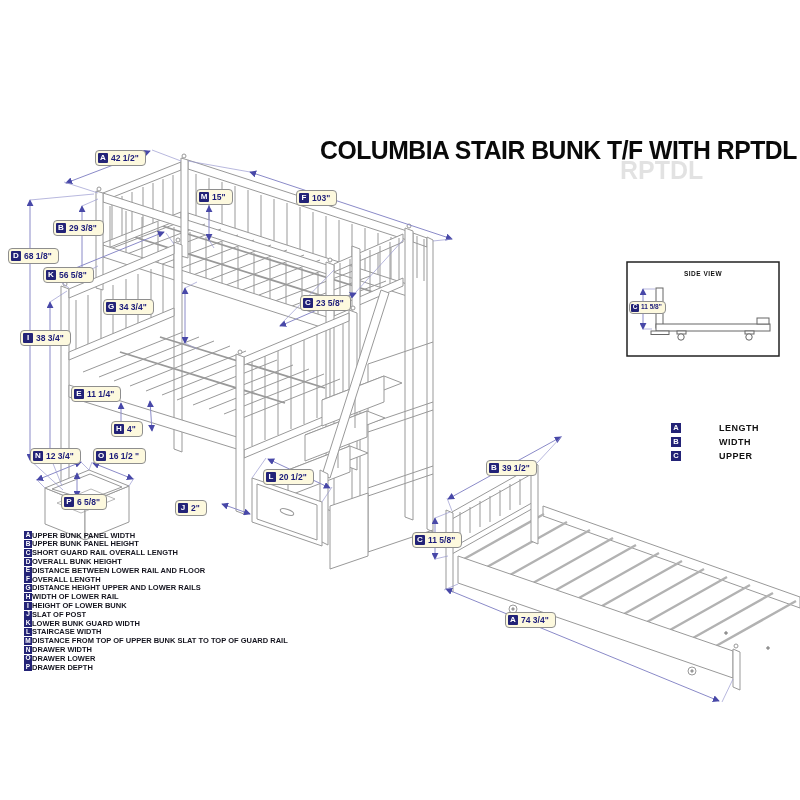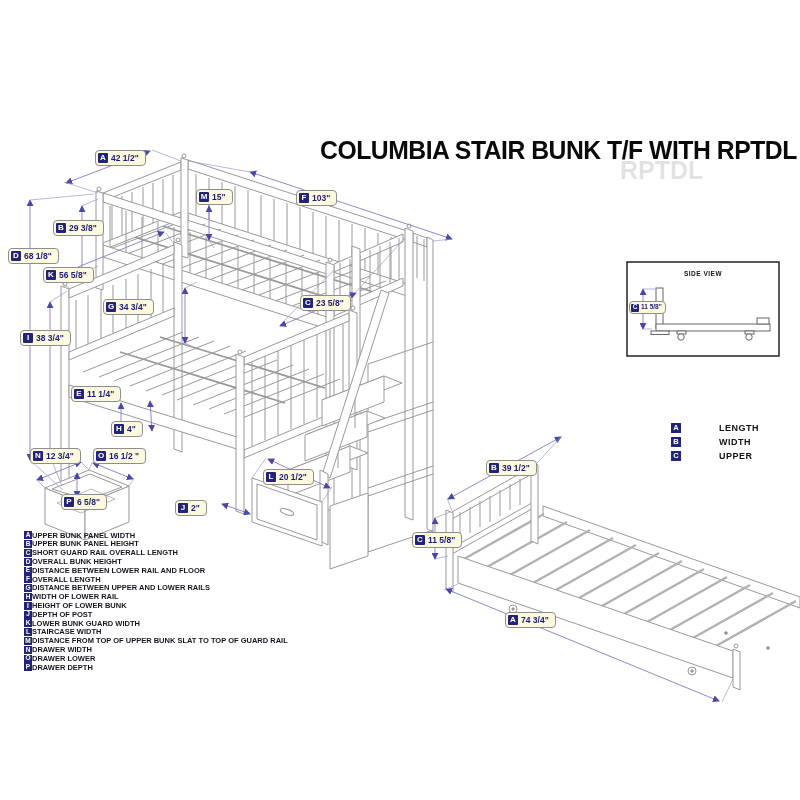--- a/index.html
+++ b/index.html
@@ -320,33 +320,33 @@
   <div class="lg-row">
         <span class="bdg">E</span>
         <span class="txt">DISTANCE BETWEEN LOWER RAIL AND FLOOR</span>
       </div>
   <div class="lg-row">
         <span class="bdg">F</span>
         <span class="txt">OVERALL LENGTH</span>
       </div>
   <div class="lg-row">
         <span class="bdg">G</span>
-        <span class="txt">DISTANCE BETWEEN UPPER AND LOWER RAILS</span>
+        <span class="txt">DISTANCE HEIGHT UPPER AND LOWER RAILS</span>
       </div>
   <div class="lg-row">
         <span class="bdg">H</span>
         <span class="txt">WIDTH OF LOWER RAIL</span>
       </div>
   <div class="lg-row">
         <span class="bdg">I</span>
         <span class="txt">HEIGHT OF LOWER BUNK</span>
       </div>
   <div class="lg-row">
         <span class="bdg">J</span>
-        <span class="txt">DEPTH OF POST</span>
+        <span class="txt">SLAT OF POST</span>
       </div>
   <div class="lg-row">
         <span class="bdg">K</span>
         <span class="txt">LOWER BUNK GUARD WIDTH</span>
       </div>
   <div class="lg-row">
         <span class="bdg">L</span>
         <span class="txt">STAIRCASE WIDTH</span>
       </div>
   <div class="lg-row">

